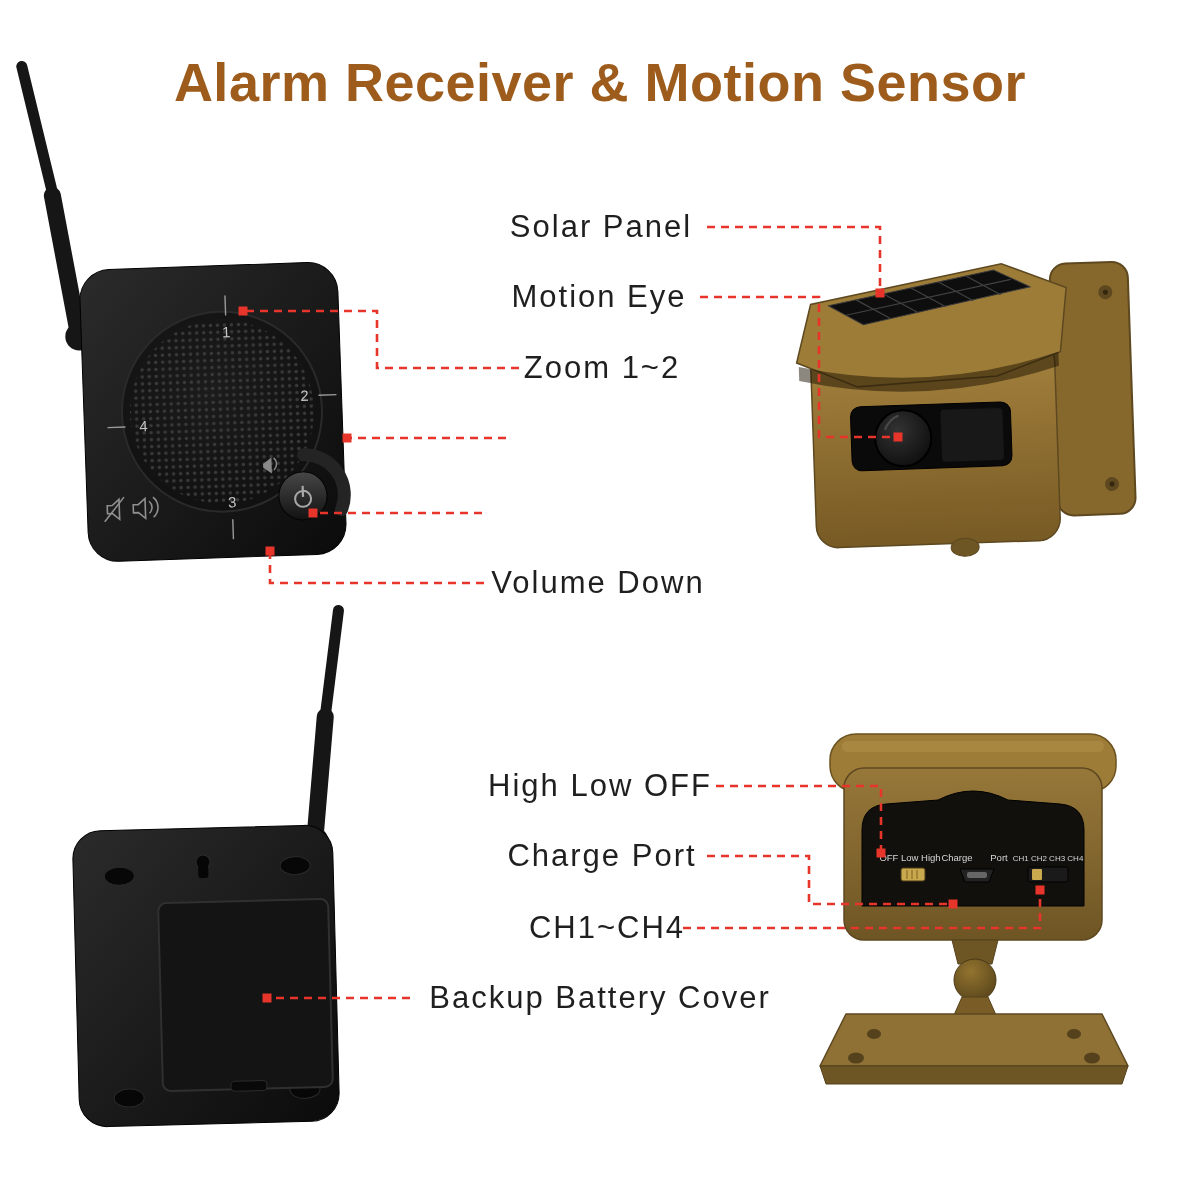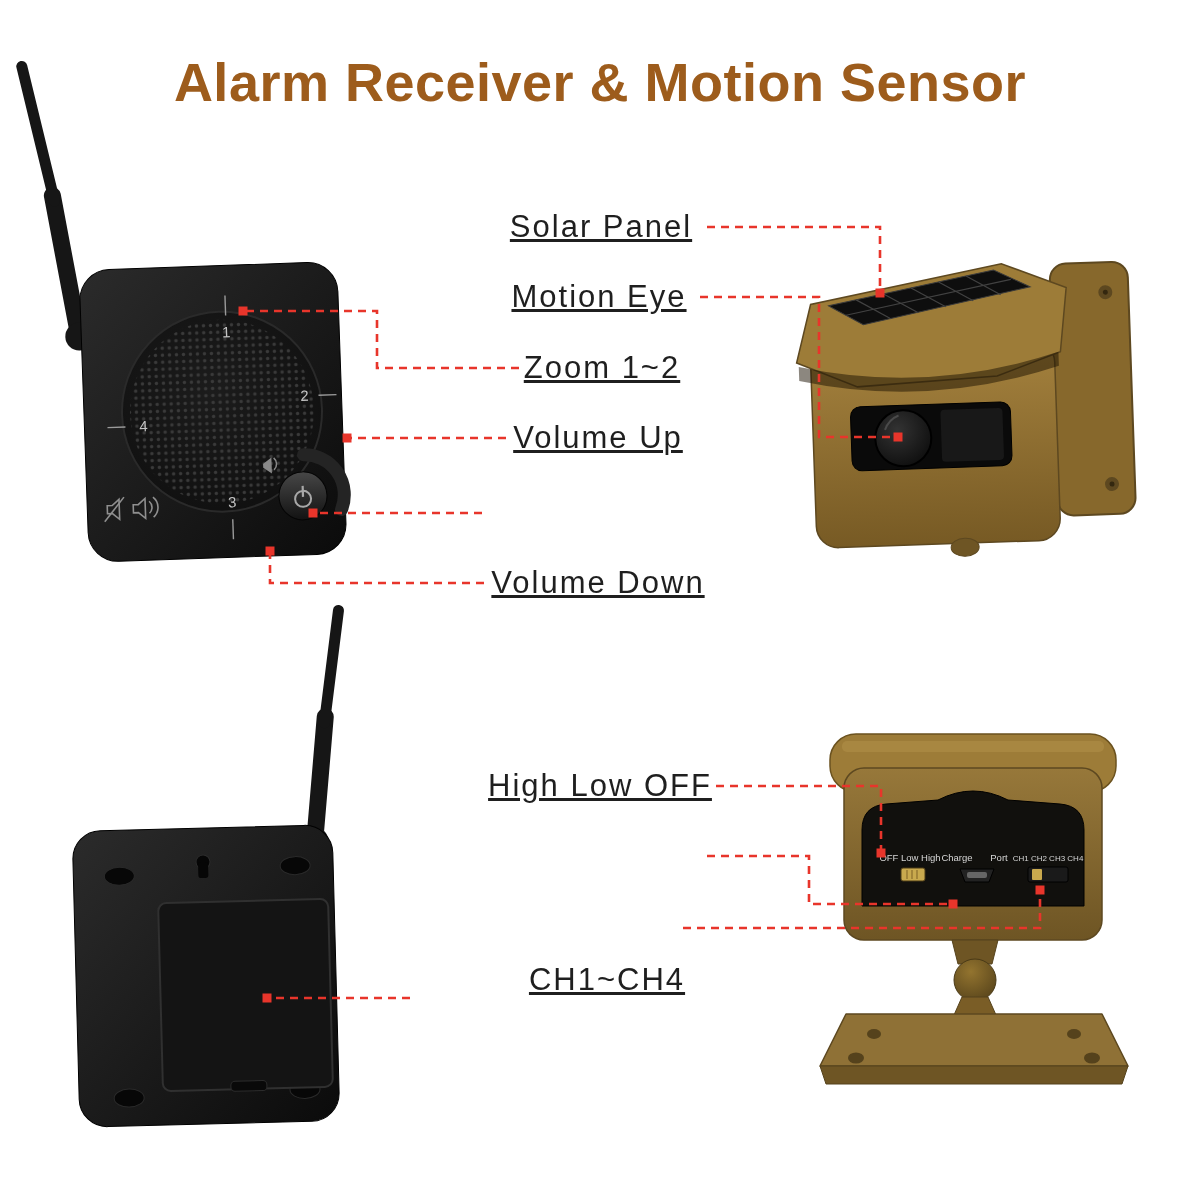--- a/index.html
+++ b/index.html
@@ -9,21 +9,21 @@
   }
   .scene{position:absolute;left:0;top:0;width:1200px;height:1200px;}
   .page-title{
     position:absolute;left:600px;top:82px;transform:translate(-50%,-50%);
     font-size:54px;font-weight:800;letter-spacing:.5px;color:#9d5c1c;
     white-space:nowrap;z-index:3;
   }
   .callout-label{
     position:absolute;transform:translate(-50%,-50%);
     font-size:31px;font-weight:400;letter-spacing:2px;color:#1f1f1f;
-    white-space:nowrap;z-index:3;text-decoration:underline;
+    white-space:nowrap;z-index:3;
   }
   svg text{font-family:"Liberation Sans",sans-serif;}
 </style>
 </head>
 <body>
 
 <div class="canvas">
 
   <div class="page-title">Alarm Receiver &amp; Motion Sensor</div>
 
@@ -220,18 +220,19 @@
       <rect x="876.5" y="848.5" width="9" height="9"></rect>
       <rect x="948.5" y="899.5" width="9" height="9"></rect>
       <rect x="1035.5" y="885.5" width="9" height="9"></rect>
       <rect x="262.5" y="993.5" width="9" height="9"></rect>
     </g>
   </svg>
 
   <div class="callout-label" style="left:601px;top:227px">Solar Panel</div>
   <div class="callout-label" style="left:599px;top:297px">Motion Eye</div>
   <div class="callout-label" style="left:602px;top:368px">Zoom 1~2</div>
-  <div class="callout-label" style="left:598px;top:438px">Volume Up</div>
   <div class="callout-label" style="left:598px;top:583px">Volume Down</div>
   <div class="callout-label" style="left:600px;top:786px">High Low OFF</div>
-  <div class="callout-label" style="left:607px;top:980px">CH1~CH4</div>
+  <div class="callout-label" style="left:602px;top:856px">Charge Port</div>
+  <div class="callout-label" style="left:607px;top:928px">CH1~CH4</div>
+  <div class="callout-label" style="left:600px;top:998px">Backup Battery Cover</div>
 
 </div>
 
 </body></html>

